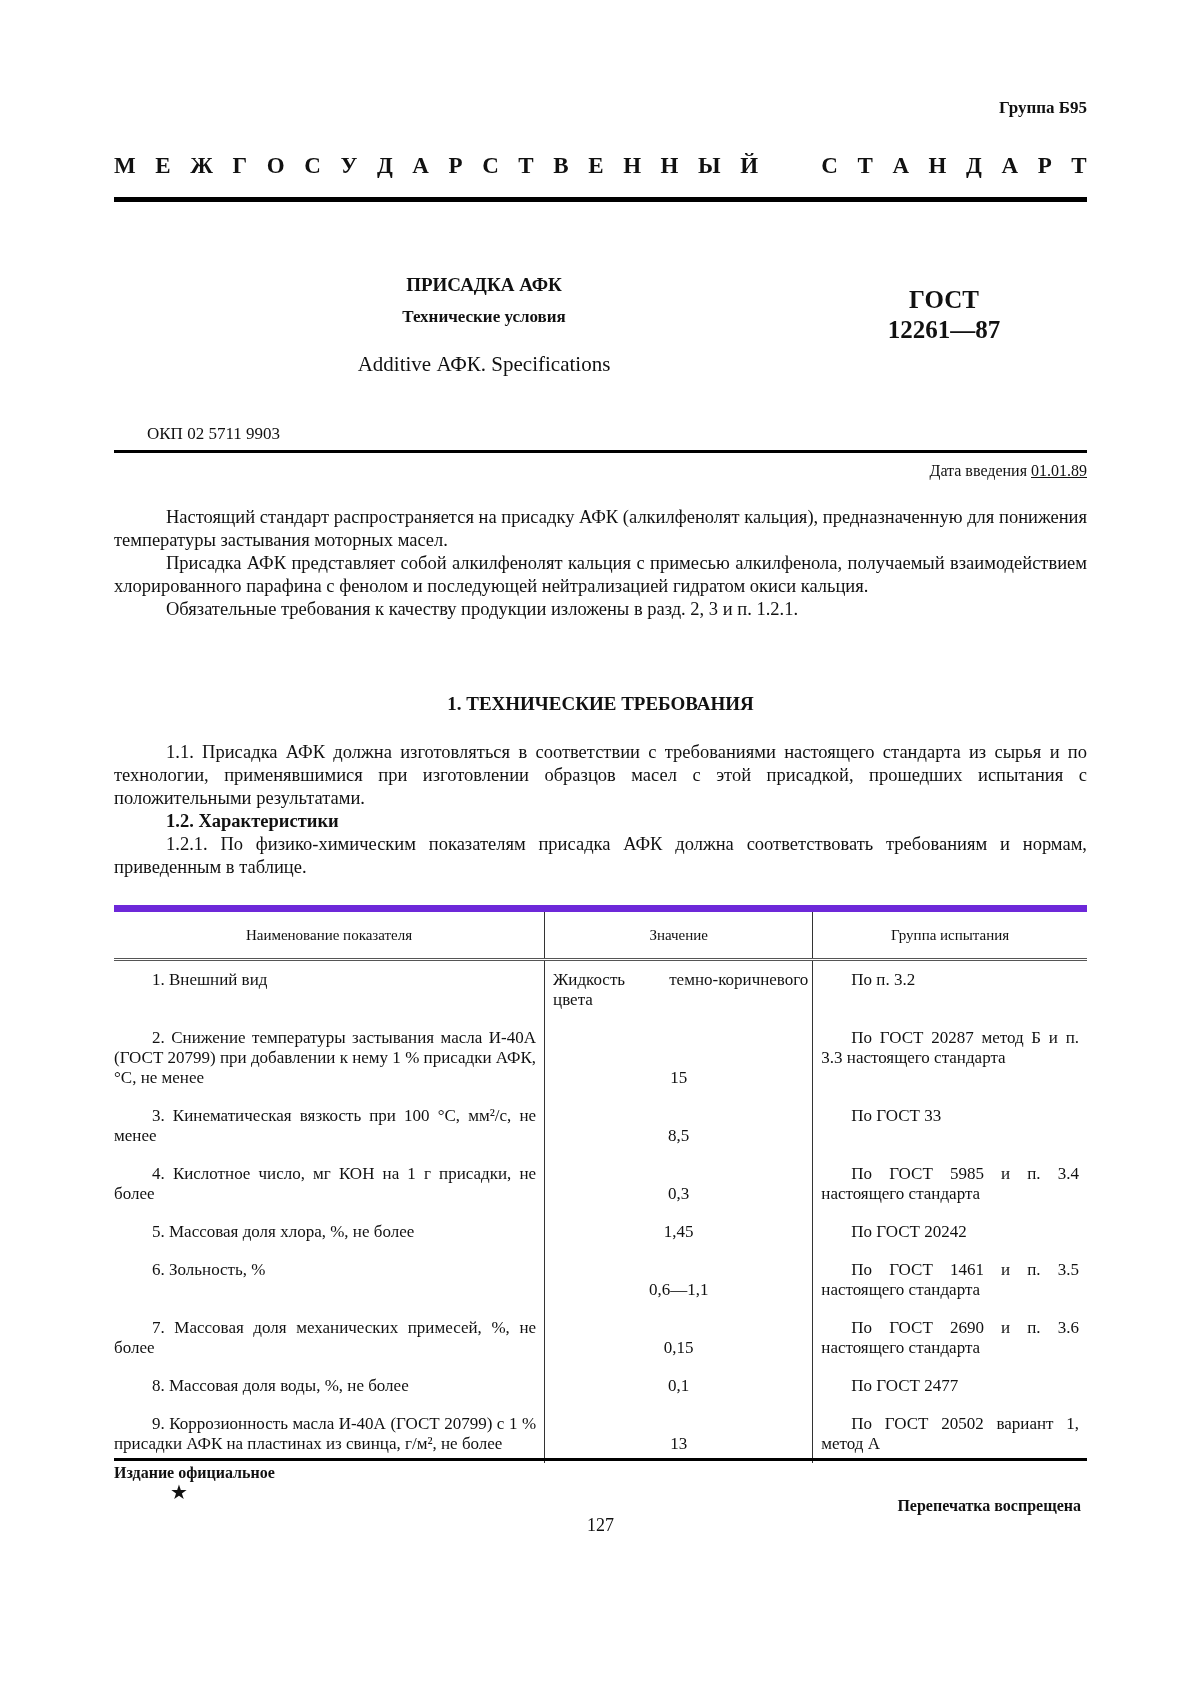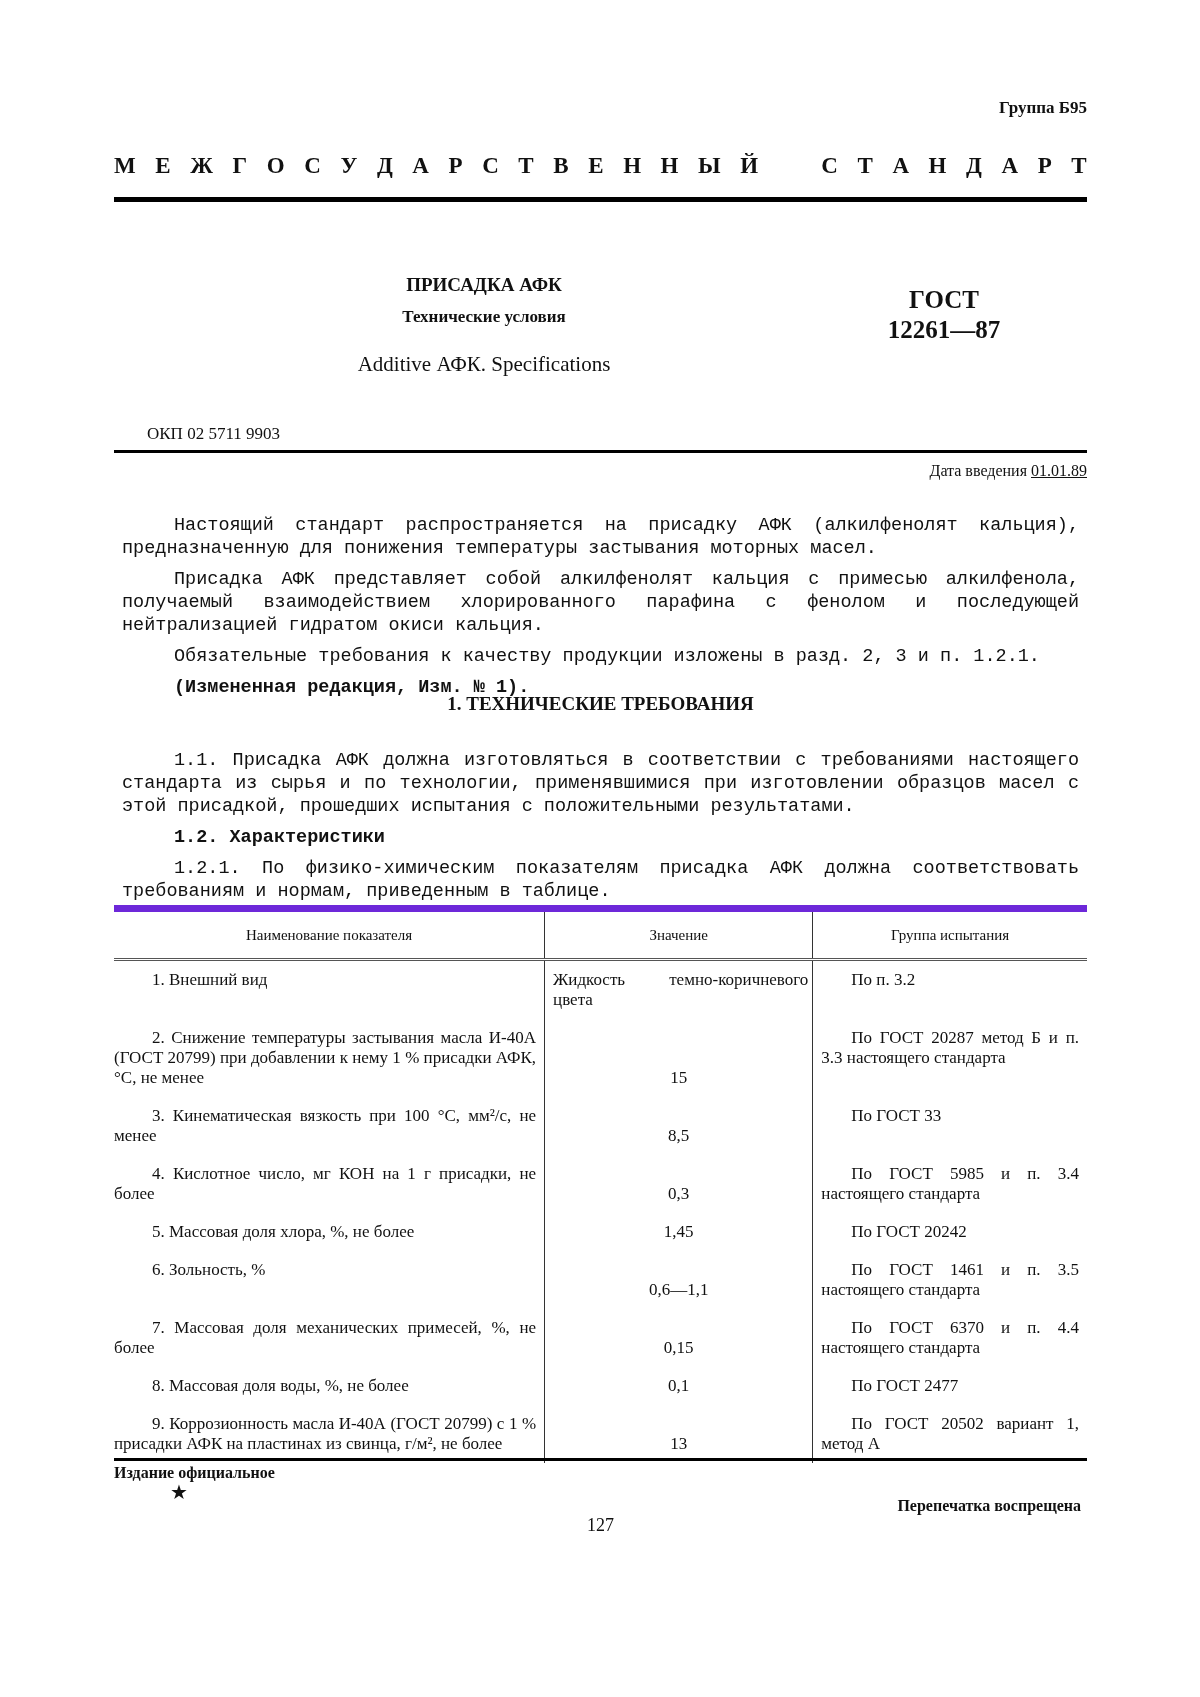--- a/index.html
+++ b/index.html
@@ -16,21 +16,21 @@
   .t1 { top: 262px; font-weight: bold; font-size: 19px; margin-top: 12px; }
   .t2 { top: 307px; font-weight: bold; font-size: 17px; }
   .t3 { top: 352px; font-size: 21px; }
   .gost { position: absolute; left: 760px; top: 285px; width: 140px; text-align: center;
           font-weight: bold; font-size: 25px; line-height: 30px; }
   .okp { position: absolute; left: 4px; top: 424px; font-size: 17px; margin-left: 29px; }
   .rule-mid { position: absolute; left: 0; top: 450px; width: 973px; height: 3px; background: #000; }
   .date { position: absolute; right: 0; top: 462px; font-weight: normal; font-size: 16px; }
   .date u { text-decoration: underline; }
   .body { position: absolute; left: 0; width: 973px; font-size: 18.5px; line-height: 23px; text-align: justify; }
-  .body p { margin: 8px; text-indent: 52px; font-family: Liberation Mono, monospace; }
+  .body p { margin: 0; text-indent: 52px; }
   .intro { top: 506px; }
   .bold { font-weight: bold; }
   .section-title { position: absolute; left: 0; width: 973px; top: 693px; text-align: center;
                    font-weight: bold; font-size: 19px; }
   .sec1 { top: 741px; }
   table.spec { position: absolute; left: 0; top: 905px; width: 973px; border-collapse: collapse;
                font-size: 17px; line-height: 20px; }
   table.spec th { font-weight: normal; font-size: 15px; height: 44px; text-align: center;
                   border-top: 7px solid #6d28d9; border-bottom: 3px double #555; }
   table.spec td { vertical-align: top; padding: 9px 0 9px 0; }
@@ -100,21 +100,20 @@
 
   <div class="date">
     <span>Дата введения</span>
     <u>01.01.89</u>
   </div>
 
   <div class="body intro">
     <p>Настоящий стандарт распространяется на присадку АФК (алкилфенолят кальция), предназначенную для понижения температуры застывания моторных масел.</p>
     <p>Присадка АФК представляет собой алкилфенолят кальция с примесью алкилфенола, получаемый взаимодействием хлорированного парафина с фенолом и последующей нейтрализацией гидратом окиси кальция.</p>
     <p>Обязательные требования к качеству продукции изложены в разд. 2, 3 и п. 1.2.1.</p>
-    <p class="bold">(Измененная редакция, Изм. № 1).</p>
   </div>
 
   <div class="section-title">1. ТЕХНИЧЕСКИЕ ТРЕБОВАНИЯ</div>
 
   <div class="body sec1">
     <p>1.1.  Присадка АФК должна изготовляться в соответствии с требованиями настоящего стандарта из сырья и по технологии, применявшимися при изготовлении образцов масел с этой присадкой, прошедших испытания с положительными результатами.</p>
     <p class="bold">1.2.  Характеристики</p>
     <p>1.2.1.  По физико-химическим показателям присадка АФК должна соответствовать требованиям и нормам, приведенным в таблице.</p>
   </div>
 
@@ -180,21 +179,21 @@
           <td class="c3">
             <span class="ind">По ГОСТ 1461 и п. 3.5 настоящего стандарта</span>
           </td>
         </tr>
         <tr>
           <td class="c1">
             <span class="ind">7. Массовая доля механических примесей, %, не более</span>
           </td>
           <td class="c2"><span>0,15</span></td>
           <td class="c3">
-            <span class="ind">По ГОСТ 6370 и п. 4.4 настоящего стандарта</span>
+            <span class="ind">По ГОСТ 2690 и п. 3.6 настоящего стандарта</span>
           </td>
         </tr>
         <tr>
           <td class="c1">
             <span class="ind">8. Массовая доля воды, %, не более</span>
           </td>
           <td class="c2"><span>0,1</span></td>
           <td class="c3">
             <span class="ind">По ГОСТ 2477</span>
           </td>

